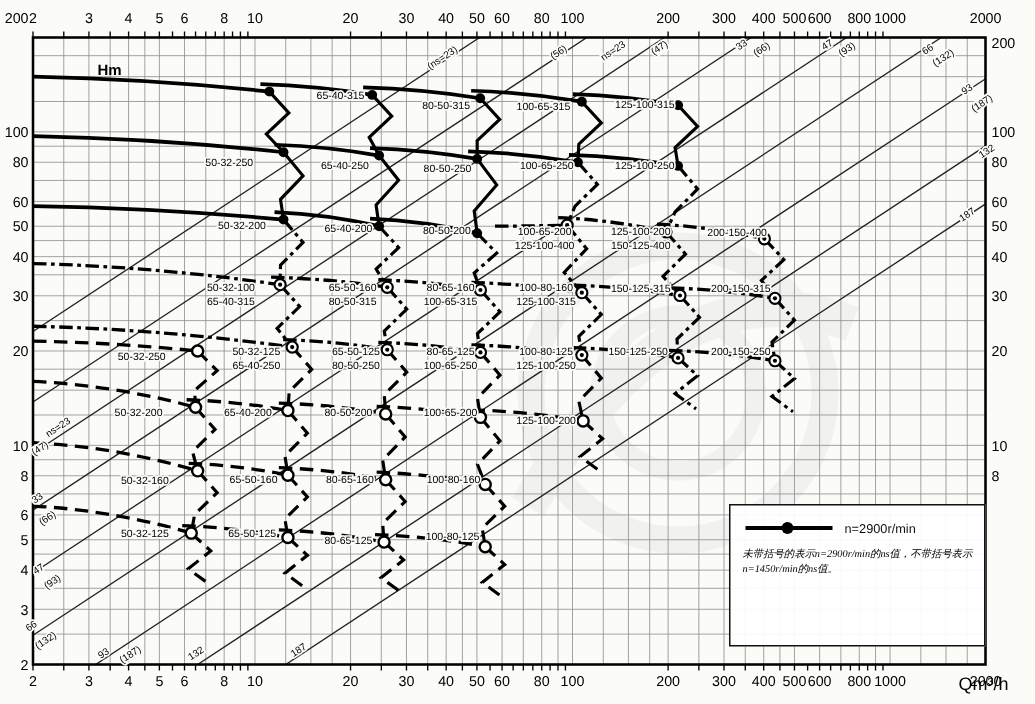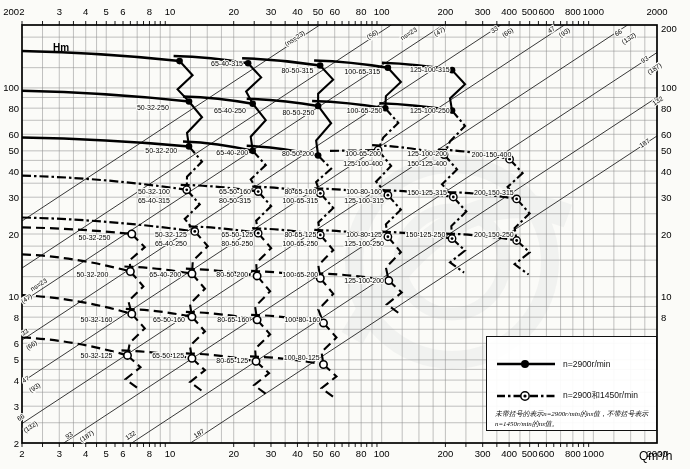--- a/index.html
+++ b/index.html
@@ -1,25 +1,25 @@
 <!DOCTYPE html>
 <html><head>
 <meta charset="utf-8">
 <style>
   html,body{margin:0;padding:0;}
   body{width:690px;height:469px;position:relative;background:#fbfbf8;
        font-family:"Liberation Sans",sans-serif;color:#111;overflow:hidden;}
   #stage{position:absolute;left:0;top:0;width:690px;height:469px;}
   .unit-label{position:absolute;font-size:10px;font-weight:bold;color:#000;}
-  #unit-h{left:5px;top:42px;padding-left:48px;}
+  #unit-h{left:17px;top:42px;padding-left:48px;}
   #unit-q{left:626px;top:449px;font-weight:normal;font-size:12px;margin-left:13px;}
   .legend{position:absolute;left:486px;top:336px;width:171px;height:95px;
           border:1.5px solid #111;background:rgba(255,255,255,.93);
           box-sizing:border-box;padding:5px 6px 3px 8px;}
-  .legend-row{display:flex;align-items:center;height:20px;margin-top:12px;}
+  .legend-row{display:flex;align-items:center;height:20px;}
   .legend-row svg{flex:0 0 62px;margin-right:6px;}
   .legend-row span{font-size:8.5px;white-space:nowrap;}
   .legend-note{font-family:"Liberation Serif",serif;font-style:italic;
                font-size:6.9px;line-height:1.4;margin-top:3px;color:#000;}
 </style>
 </head>
 <body>
 
 <div id="stage"><svg width="690" height="469">
       <defs>
@@ -488,22 +488,14 @@
 <div class="unit-label" id="unit-q">Qm³/h</div>
 
 <div class="legend">
   <div class="legend-row">
     <svg width="62" height="12">
       <line x1="2" y1="6" x2="60" y2="6" stroke="#000" stroke-width="2.6"></line>
       <circle cx="30" cy="6" r="4" fill="#000"></circle>
     </svg>
     <span>n=2900r/min</span>
   </div>
-  <div class="legend-row">
-    <svg width="62" height="12">
-      <line x1="2" y1="6" x2="60" y2="6" stroke="#000" stroke-width="2.4" stroke-dasharray="8 3 2.5 3"></line>
-      <circle cx="30" cy="6" r="4.2" fill="#fff" stroke="#000" stroke-width="1.5"></circle>
-      <circle cx="30" cy="6" r="1.6" fill="#000"></circle>
-    </svg>
-    <span>n=2900和1450r/min</span>
-  </div>
   <div class="legend-note">未带括号的表示n=2900r/min的ns值，不带括号表示n=1450r/min的ns值。</div>
 </div>
 
 </body></html>

